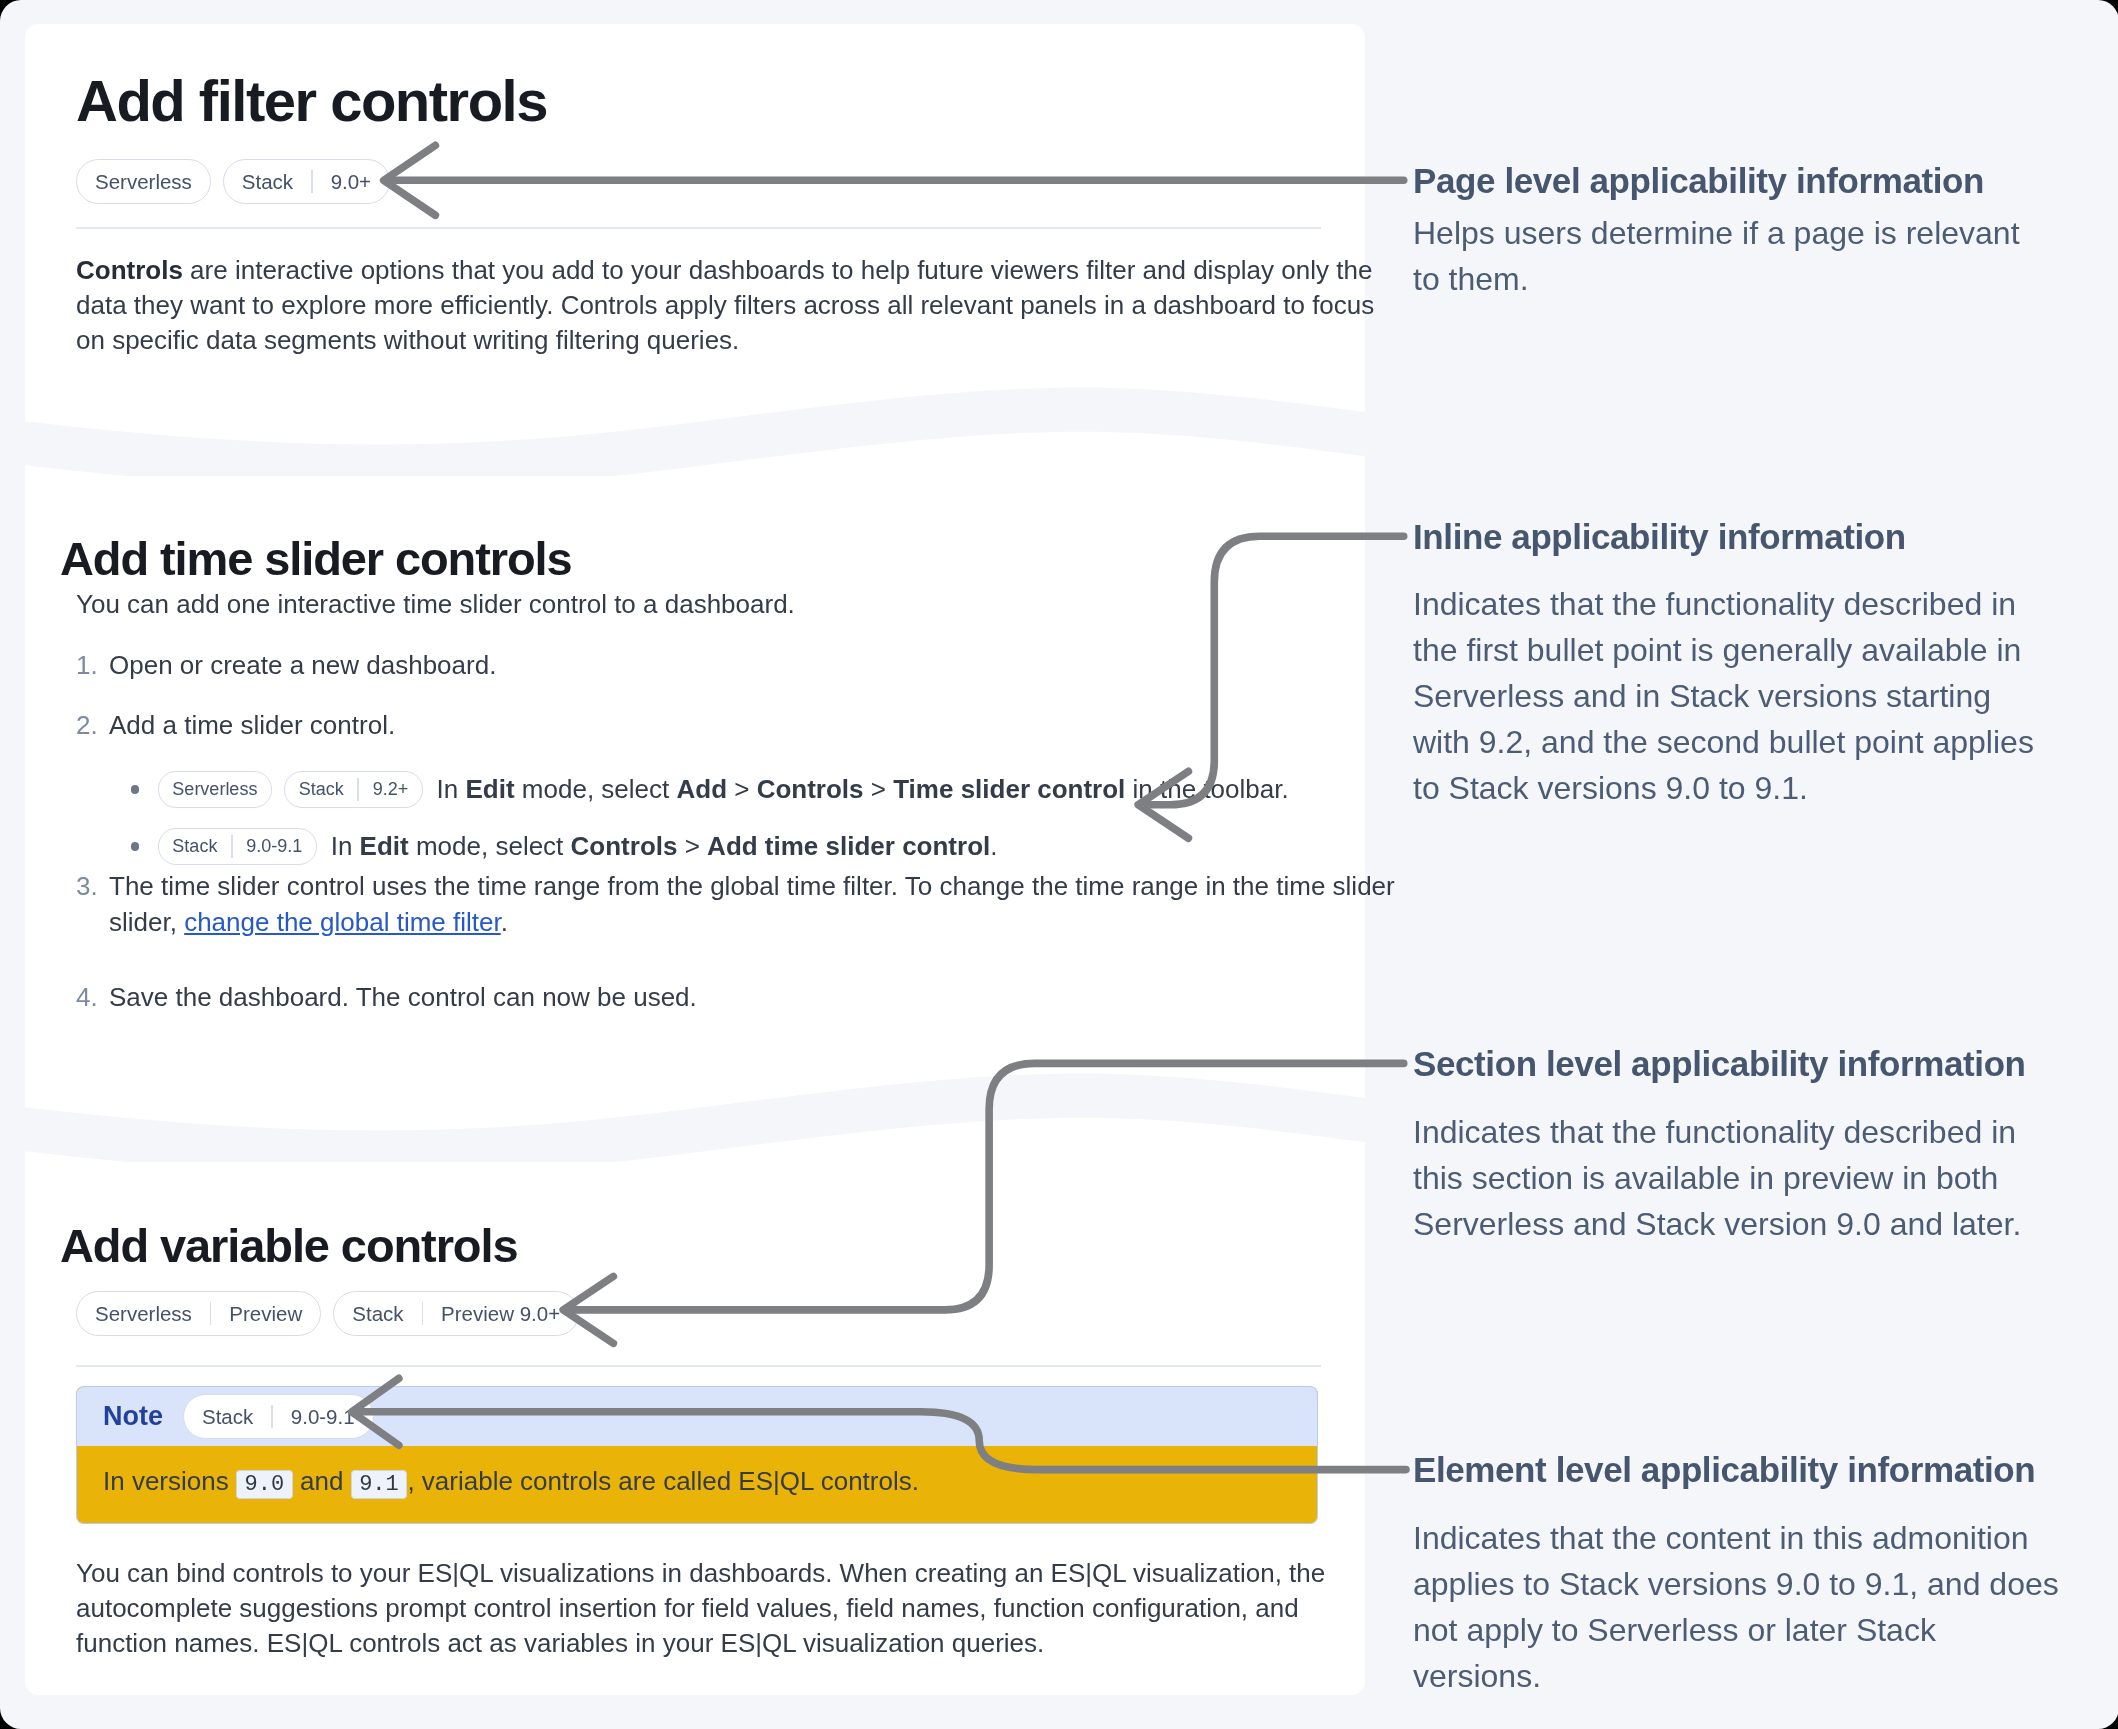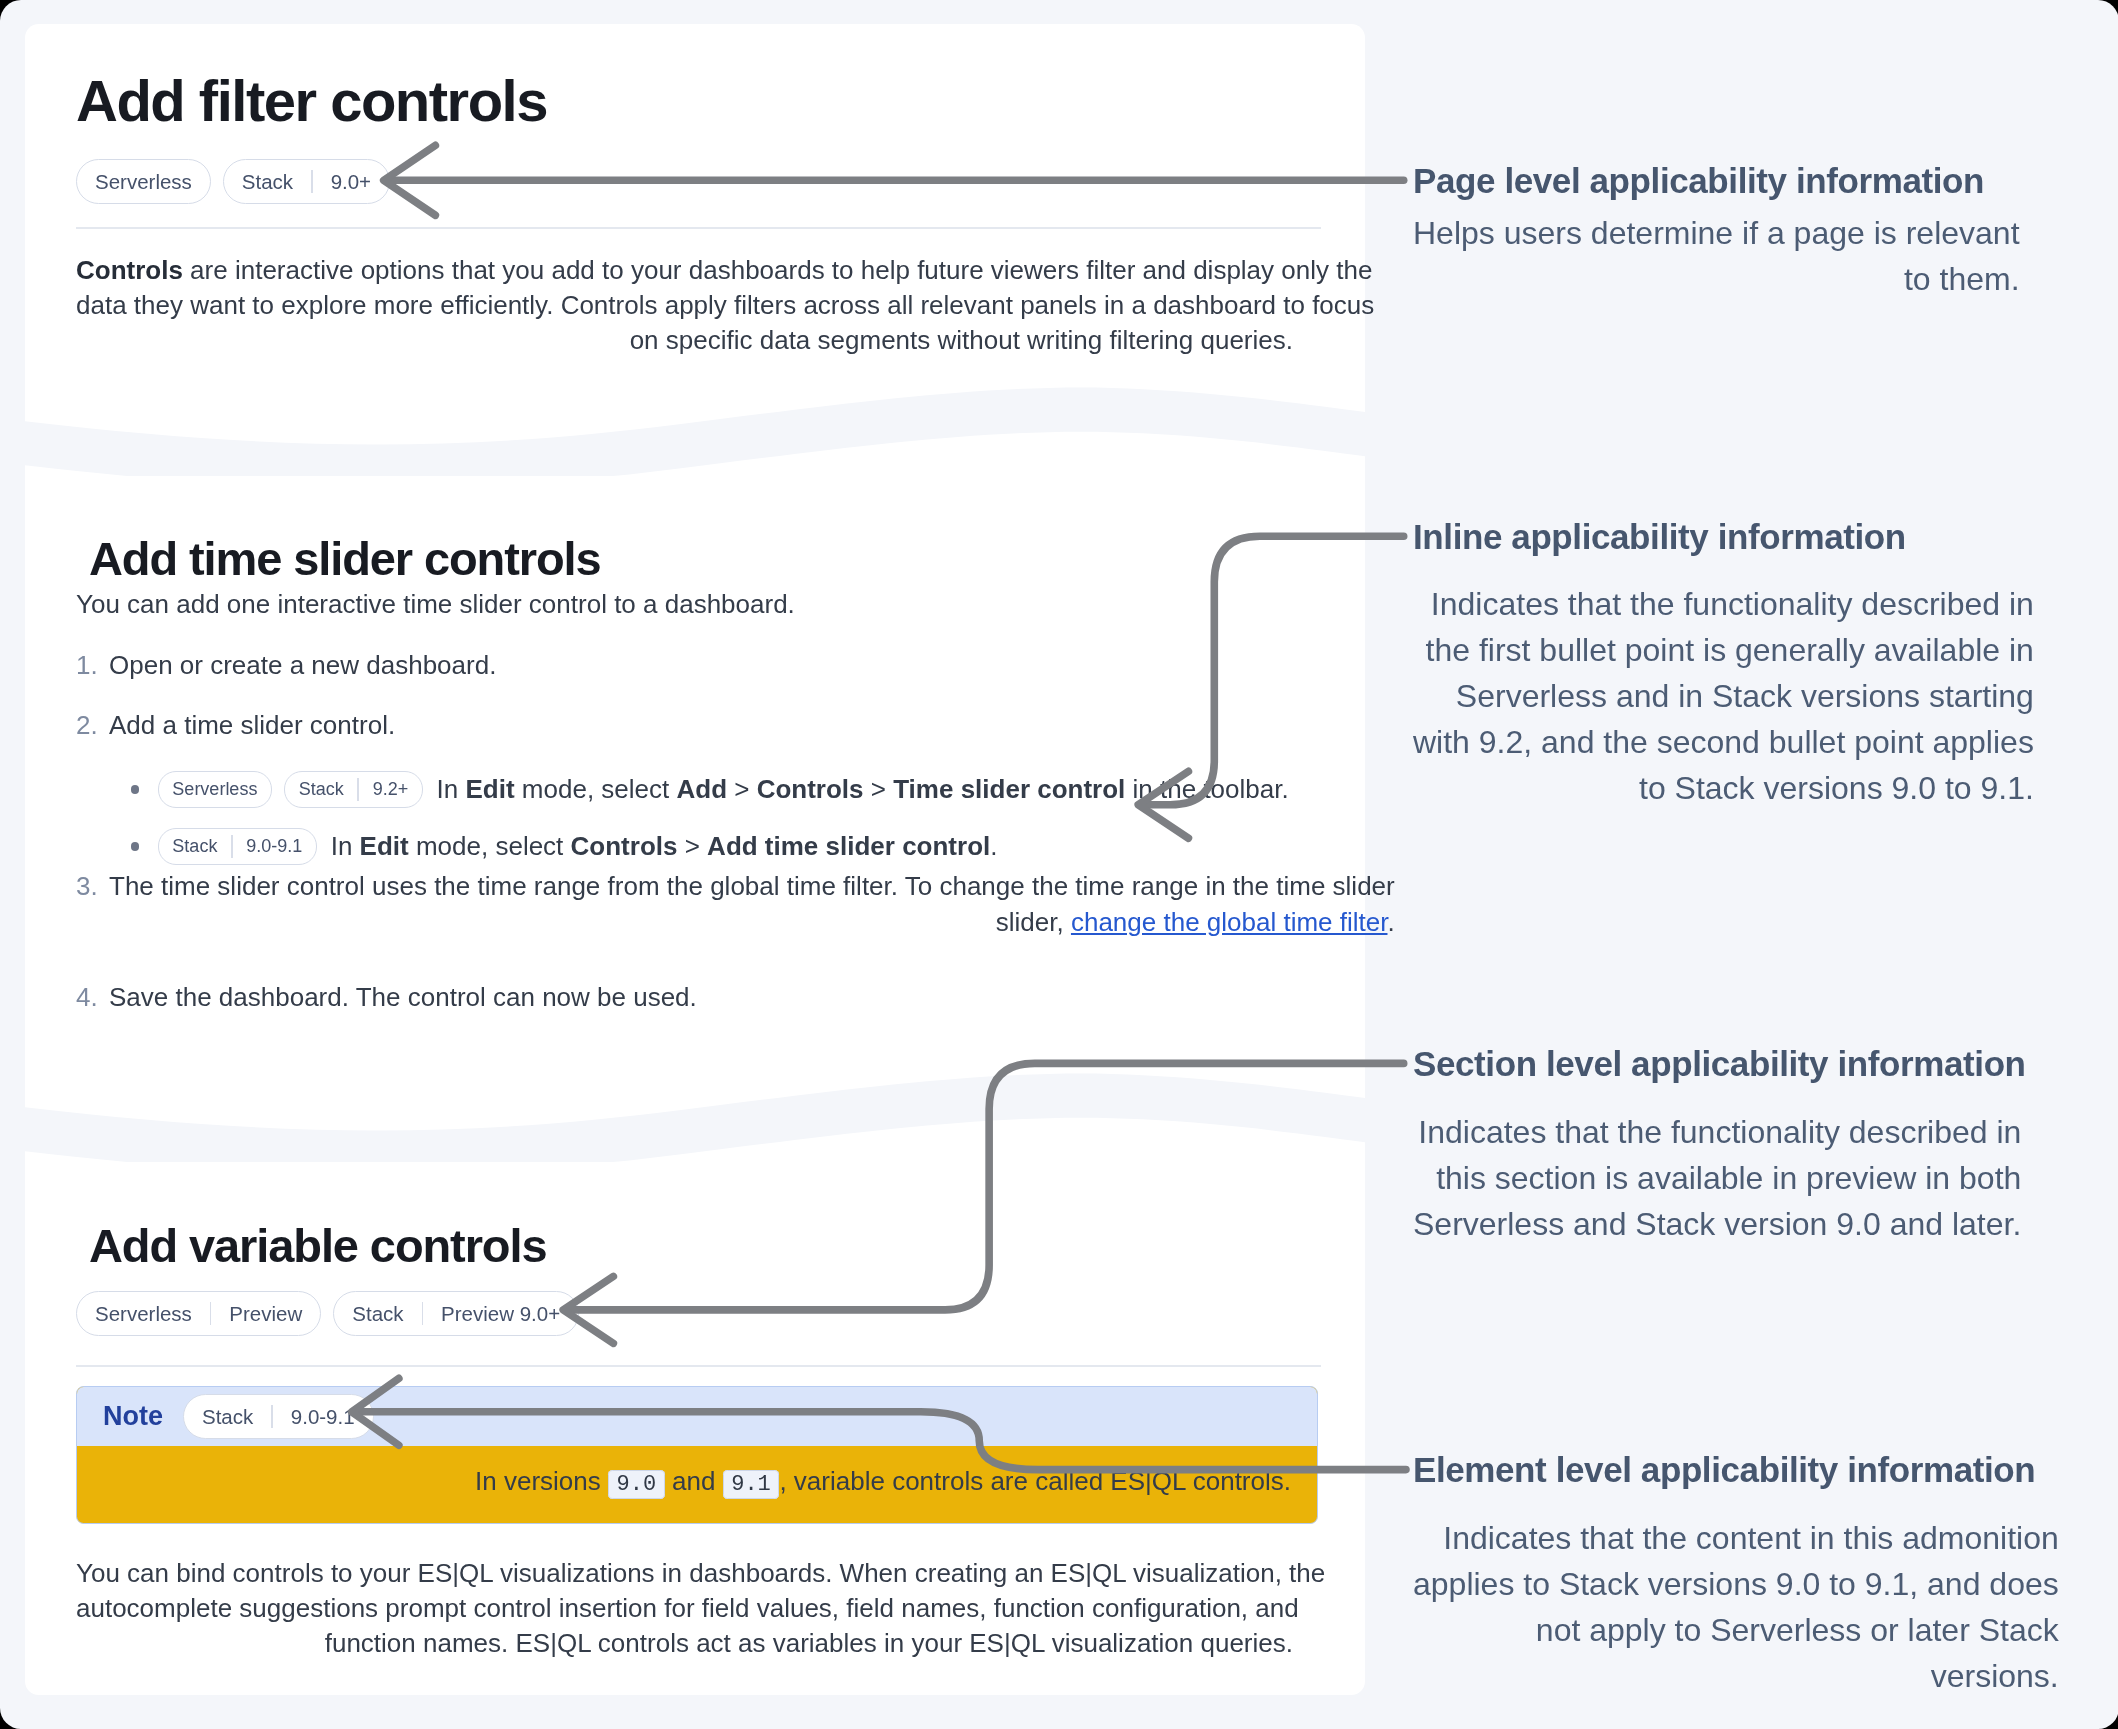--- a/index.html
+++ b/index.html
@@ -1,22 +1,22 @@
 <!DOCTYPE html>
 <html style="font-size:12px"><head>
 <meta charset="utf-8">
 <style>
   html,body{margin:0;padding:0;background:#000;}
   body{width:2119px;height:1729px;position:relative;font-family:"Liberation Sans","DejaVu Sans",sans-serif;}
   .stage{position:absolute;inset:0;background:#f4f6fa;border-radius:21px;overflow:hidden;}
   .col{position:absolute;left:25px;top:23.6px;width:1340px;height:1671px;background:#ffffff;border-radius:13.7px;}
   .wave{position:absolute;left:25px;width:1340px;height:99px;z-index:3;}
-  .content{position:absolute;inset:0;z-index:4;text-align:right;}
+  .content{position:absolute;inset:0;z-index:4;}
   .h1{position:absolute;left:76px;font-weight:bold;font-size:58px;letter-spacing:-1.5px;color:#181b22;}
-  .h2{position:absolute;left:89px;font-weight:bold;font-size:47px;letter-spacing:-1.1px;color:#181b22;}
+  .h2{position:absolute;left:60px;font-weight:bold;font-size:47px;letter-spacing:-1.1px;color:#181b22;}
   .badges{position:absolute;left:76px;display:flex;gap:12px;}
   .pill{display:flex;align-items:center;height:43px;border:1.5px solid #d6dce8;border-radius:23px;background:#fff;font-size:20.5px;color:#45516a;}
   .pill .seg{padding:0 18px;white-space:nowrap;}
   .pill .sep{width:1.5px;height:23px;background:#d9dee9;}
   .pill.small{height:35px;font-size:18px;border-radius:18px;}
   .pill.small .seg{padding:0 13.7px;}
   .hr{position:absolute;left:76px;width:1245px;height:1.5px;background:#e4e8ef;}
   .para{position:absolute;left:76px;font-size:26px;line-height:35px;color:#343c49;}
   .para b,.rich b{font-weight:bold;color:#262d38;}
   .line{white-space:nowrap;}

